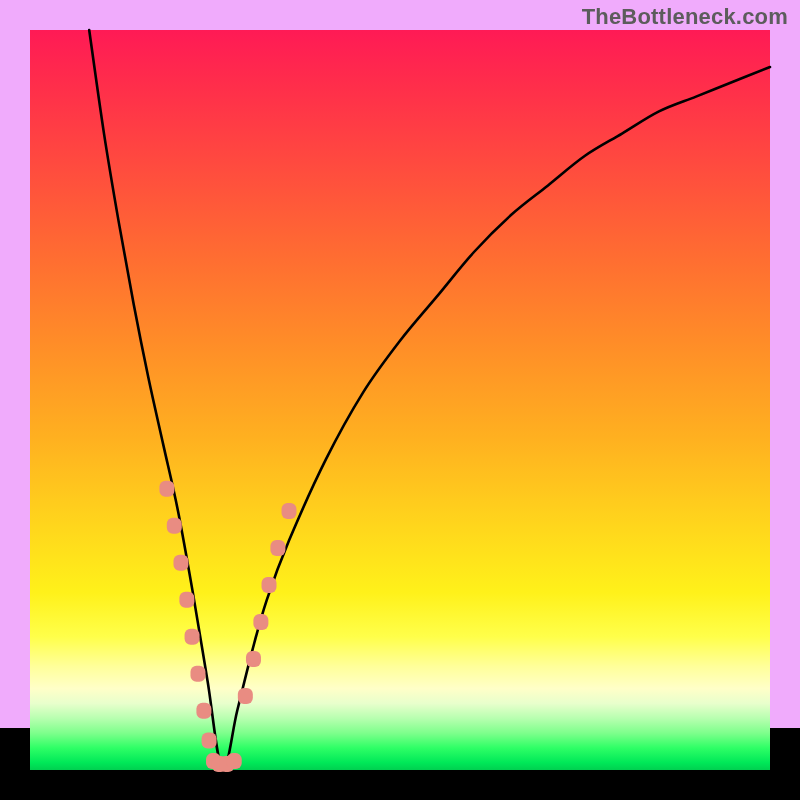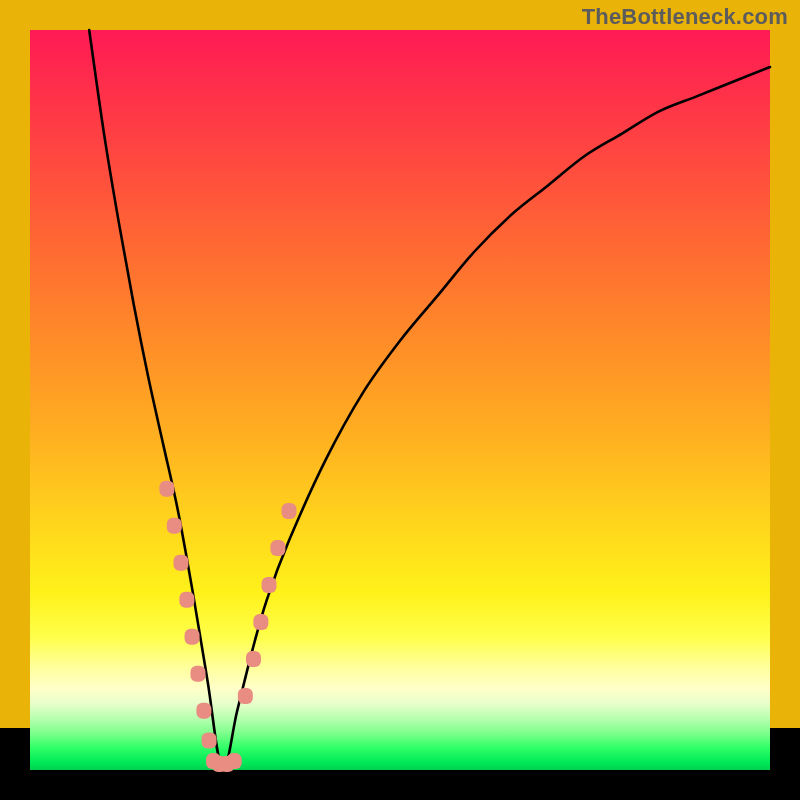--- a/index.html
+++ b/index.html
@@ -10,21 +10,21 @@
     overflow: hidden;
     background: #000;
     font-family: Arial, Helvetica, sans-serif;
   }
   .frame {
     position: absolute;
     top: 0;
     left: 0;
     width: 800px;
     height: 728px;
-    background: #eab308;
+    background: #f0abfc;
   }
   .plot-area {
     position: absolute;
     top: 30px;
     left: 30px;
     width: 740px;
     height: 740px;
     
     background: linear-gradient(
       to bottom,

